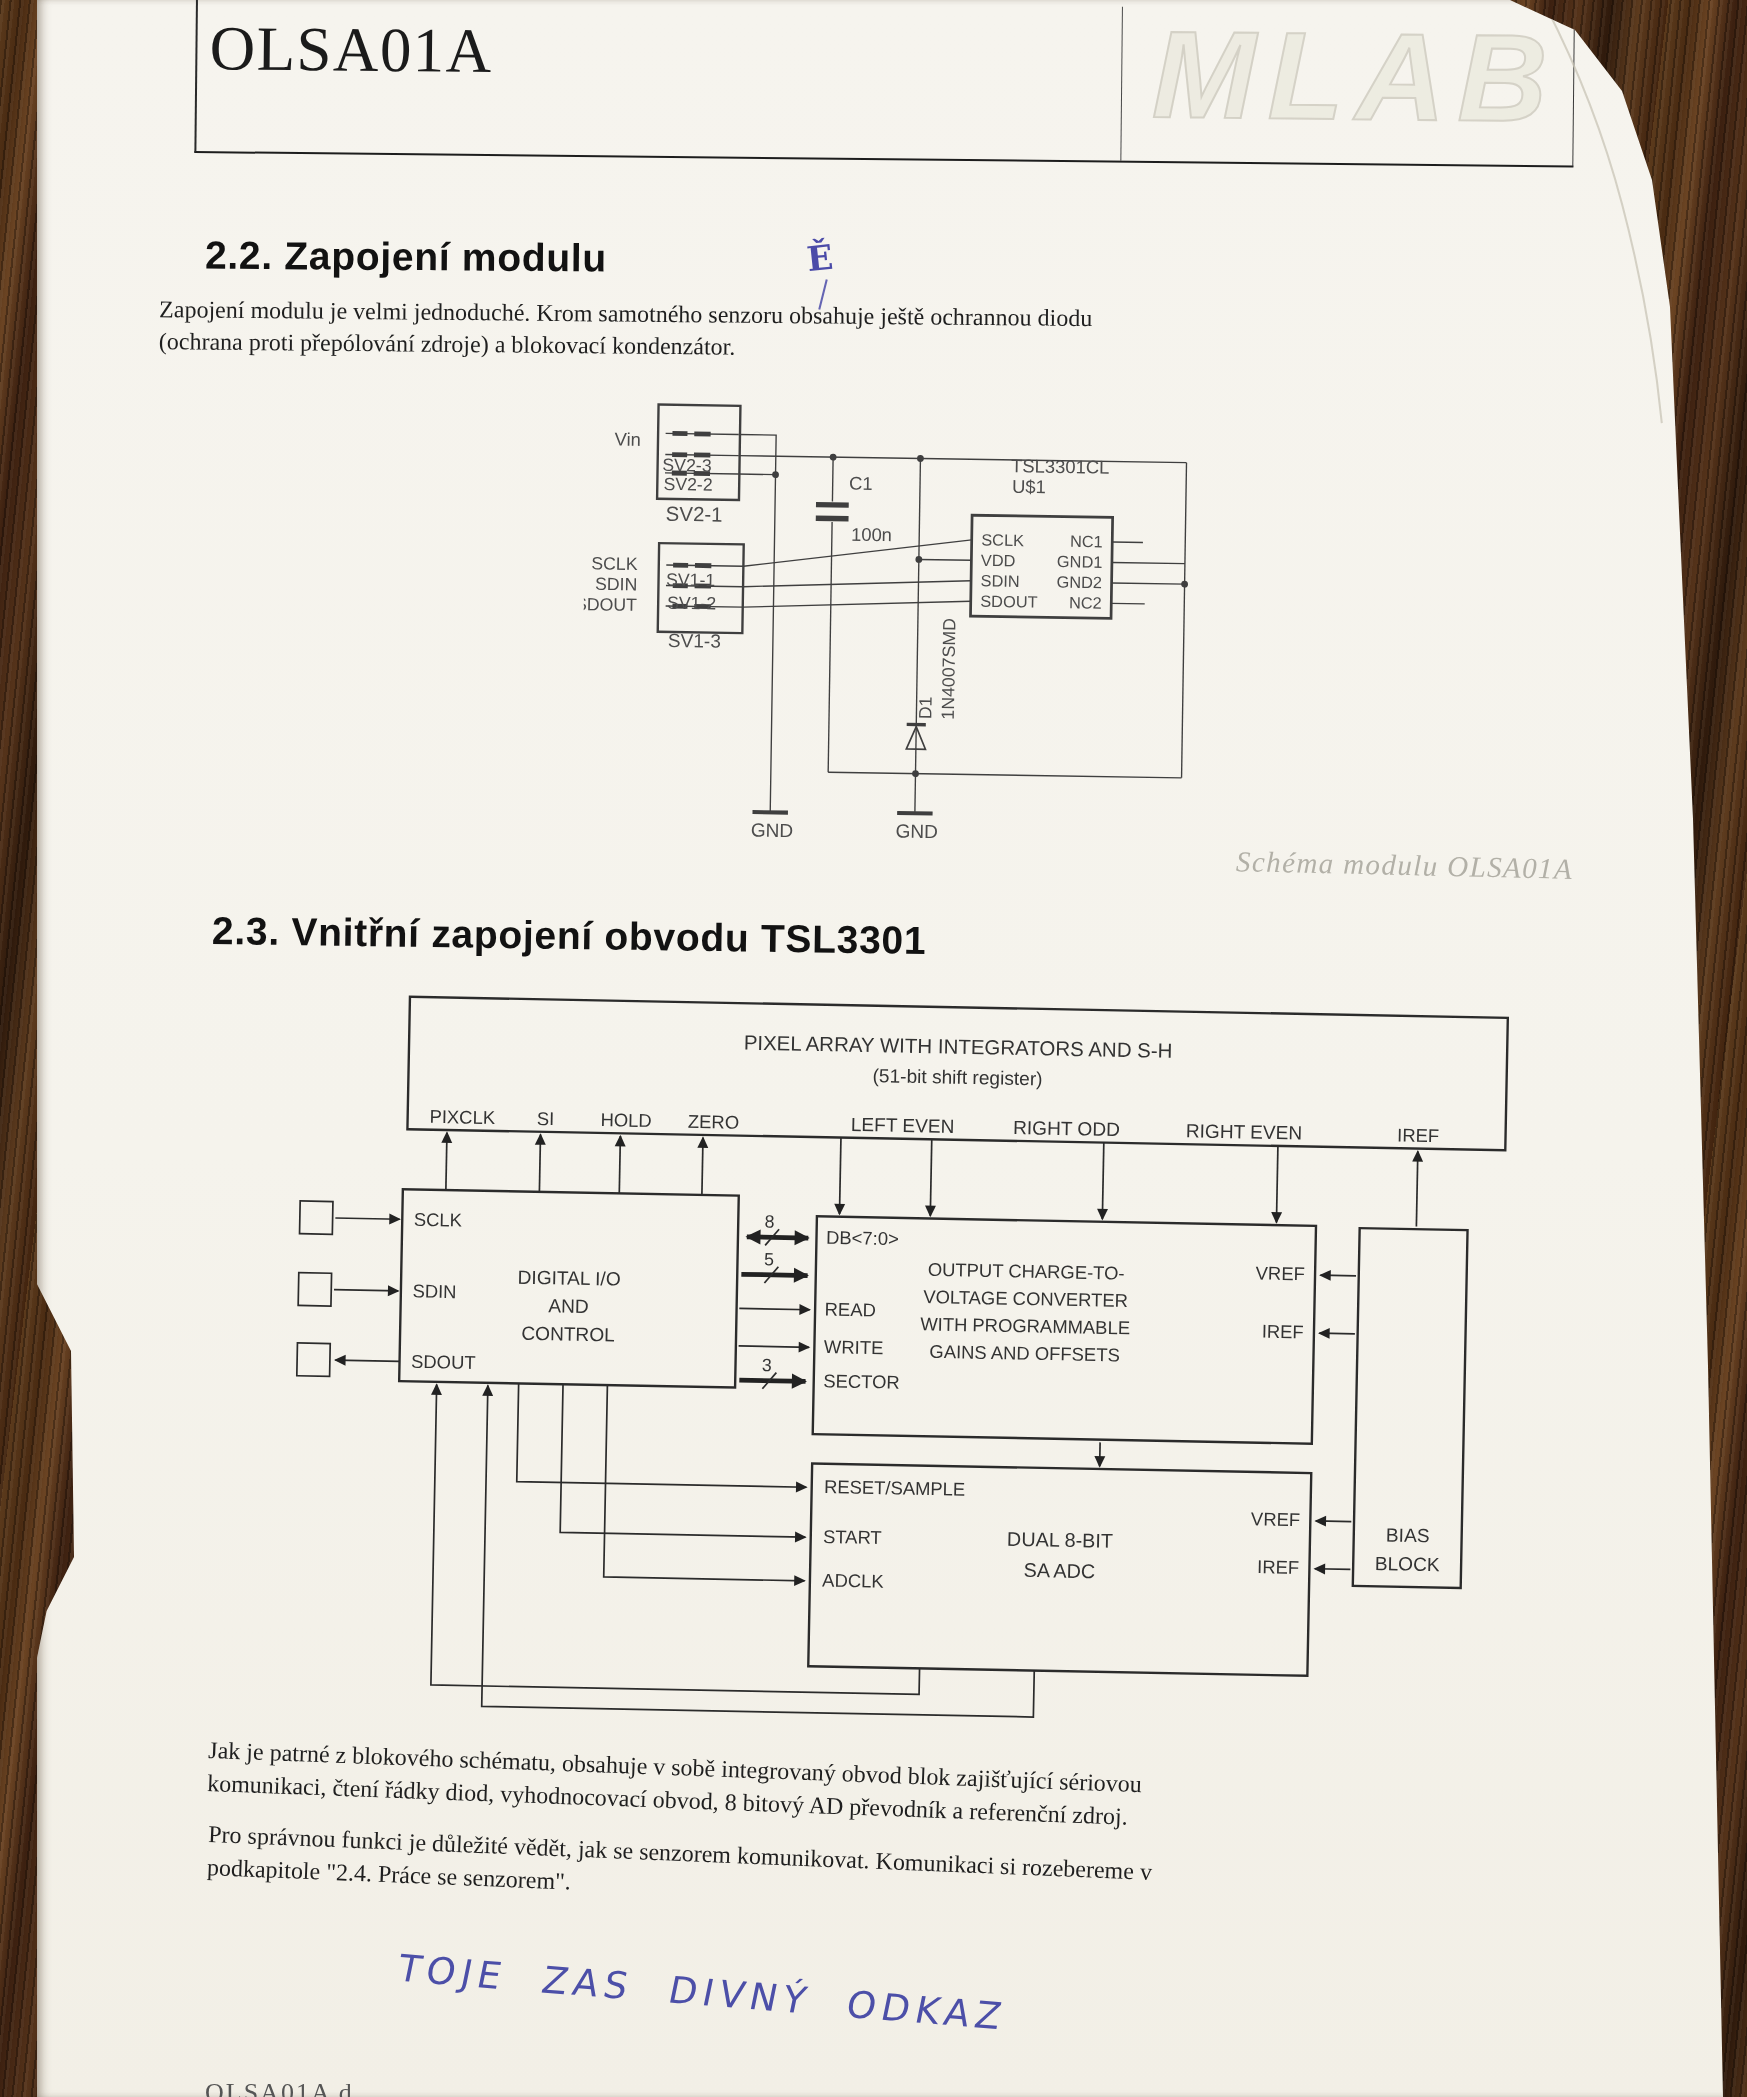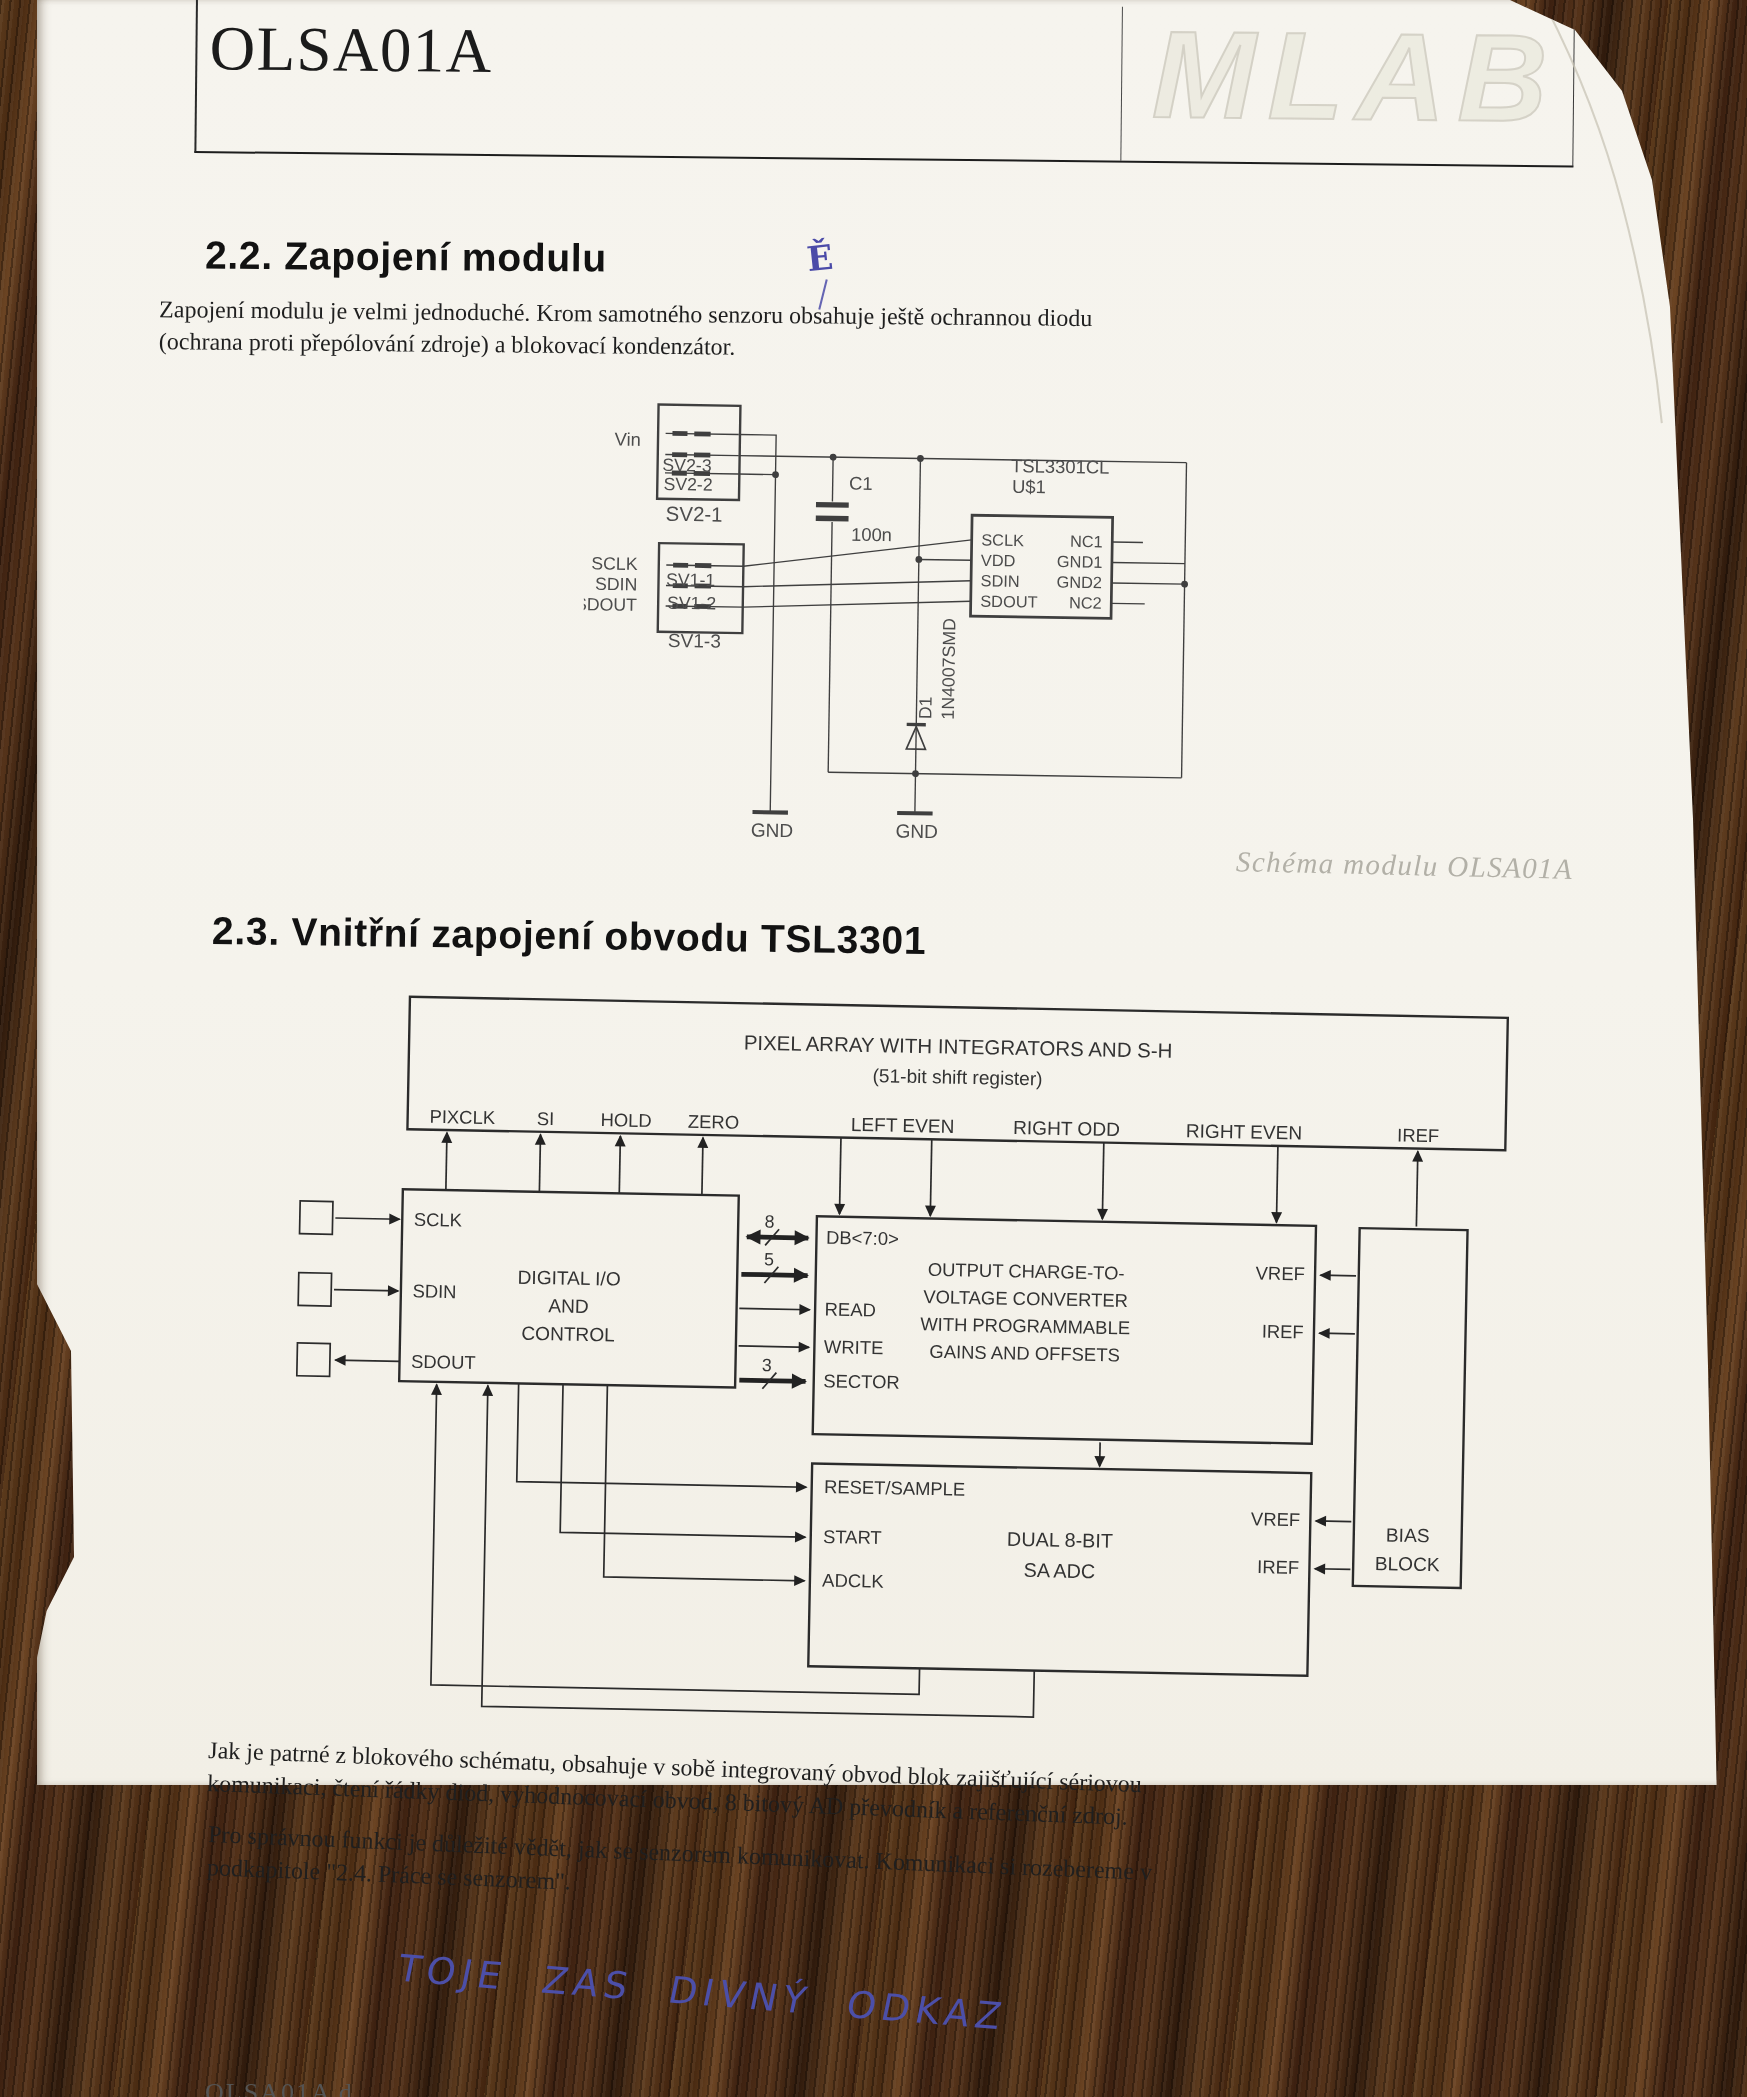--- a/index.html
+++ b/index.html
@@ -5,21 +5,21 @@
   html,body{margin:0;padding:0;}
   body{
     width:1748px;height:2097px;
     font-family:"Liberation Serif","DejaVu Serif",serif;
     background:
       repeating-linear-gradient(96deg, rgba(0,0,0,.28) 0 2px, rgba(255,255,255,.04) 2px 4.8px, transparent 4.8px 9.6px),
       repeating-linear-gradient(97deg, #5b3a1c 0px, #4a2b12 23px, #6b4423 42px, #3c2010 67px, #55331a 97px, #2f1a0c 127px, #5d3b1e 156px, #42240f 184px);
   }
   .page{position:relative;width:1748px;height:2097px;overflow:hidden;}
   .paper{
-    position:absolute;left:37px;top:0;width:1711px;height:1785px;
+    position:absolute;left:37px;top:0;width:1711px;height:2097px;
     background:linear-gradient(180deg,#f6f4ee 0%,#f5f3ec 55%,#f2efe6 100%);
     clip-path:polygon(0px 0px,1473px 0px,1538px 30px,1585px 91px,1615px 180px,1633px 307px,1643px 533px,1656px 819px,1671px 1366px,1686px 2097px,0px 2097px,0px 1658px,9.6px 1611px,37px 1557px,34px 1351px,0px 1284px);
     box-shadow:inset 8.2px 0 11px -5.5px rgba(60,40,20,.45), inset -5.5px 0 8.2px -4.1px rgba(60,40,20,.3);
   }
   .sans{font-family:"Liberation Sans","DejaVu Sans",sans-serif;}
   
   .header{position:absolute;left:159px;top:-2.7px;width:1376px;height:154px;
     border-left:2px solid #2a2a2a;border-right:1.4px solid #3a3a3a;border-bottom:2px solid #1d1d1d;
     transform:rotate(.6deg);transform-origin:0 0;}
   .header-divider{position:absolute;left:924px;top:0;width:1.4px;height:100%;background:#4a4a4a;}

